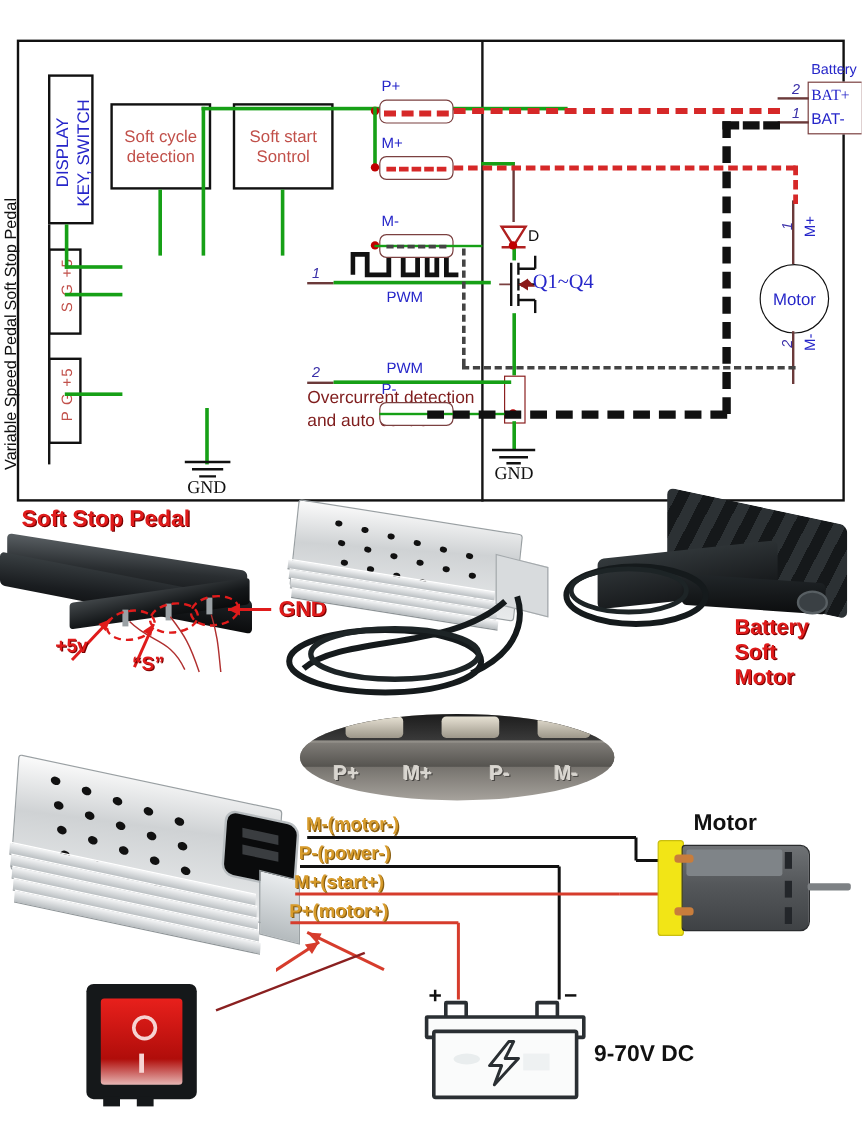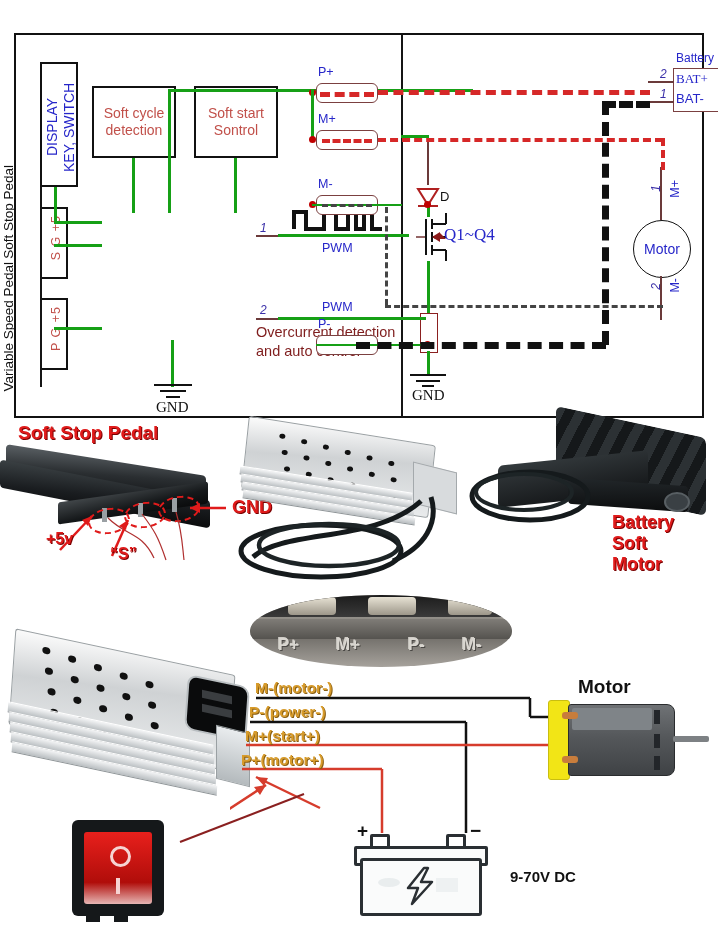--- a/index.html
+++ b/index.html
@@ -468,21 +468,21 @@
   <div class="bat-top" style="left:2px;top:18px;width:128px;height:14px;"></div>
   <div class="bat-shell" style="left:8px;top:30px;width:116px;height:52px;"></div>
   <div style="position:absolute;left:26px;top:50px;width:22px;height:9px;background:#e9edee;border-radius:50%;"></div>
   <div style="position:absolute;left:84px;top:50px;width:22px;height:14px;background:#eef1f2;"></div>
   <svg class="abs" style="left:52px;top:38px;" width="34" height="40">
     <polygon points="20,2 4,22 14,22 8,38 28,16 17,16 24,2" fill="none" stroke="#2a2f33" stroke-width="2.5" stroke-linejoin="round"></polygon>
   </svg>
 </div>
 <div class="blk-lbl abs" style="left:357px;top:820px;font-size:19px;">+</div>
 <div class="blk-lbl abs" style="left:470px;top:820px;font-size:19px;">−</div>
-<div class="blk-lbl abs" style="left:495px;top:868px;font-size:15px;margin-left:15px;">9-70V DC</div>
+<div class="blk-lbl abs" style="left:495px;top:868px;font-size:19px;">9-70V DC</div>
 
 <div class="photo" style="left:72px;top:818px;width:110px;height:105px;">
   <div class="sw-frame" style="left:0px;top:2px;width:92px;height:96px;"></div>
   <div class="sw-face" style="left:12px;top:14px;width:68px;height:72px;"></div>
   <div class="sw-o" style="left:38px;top:28px;width:15px;height:15px;"></div>
   <div class="sw-i" style="left:44px;top:60px;width:4px;height:16px;"></div>
   <div style="position:absolute;left:14px;top:96px;width:14px;height:8px;background:#15181a;"></div>
   <div style="position:absolute;left:42px;top:96px;width:14px;height:8px;background:#15181a;"></div>
 </div>
 

